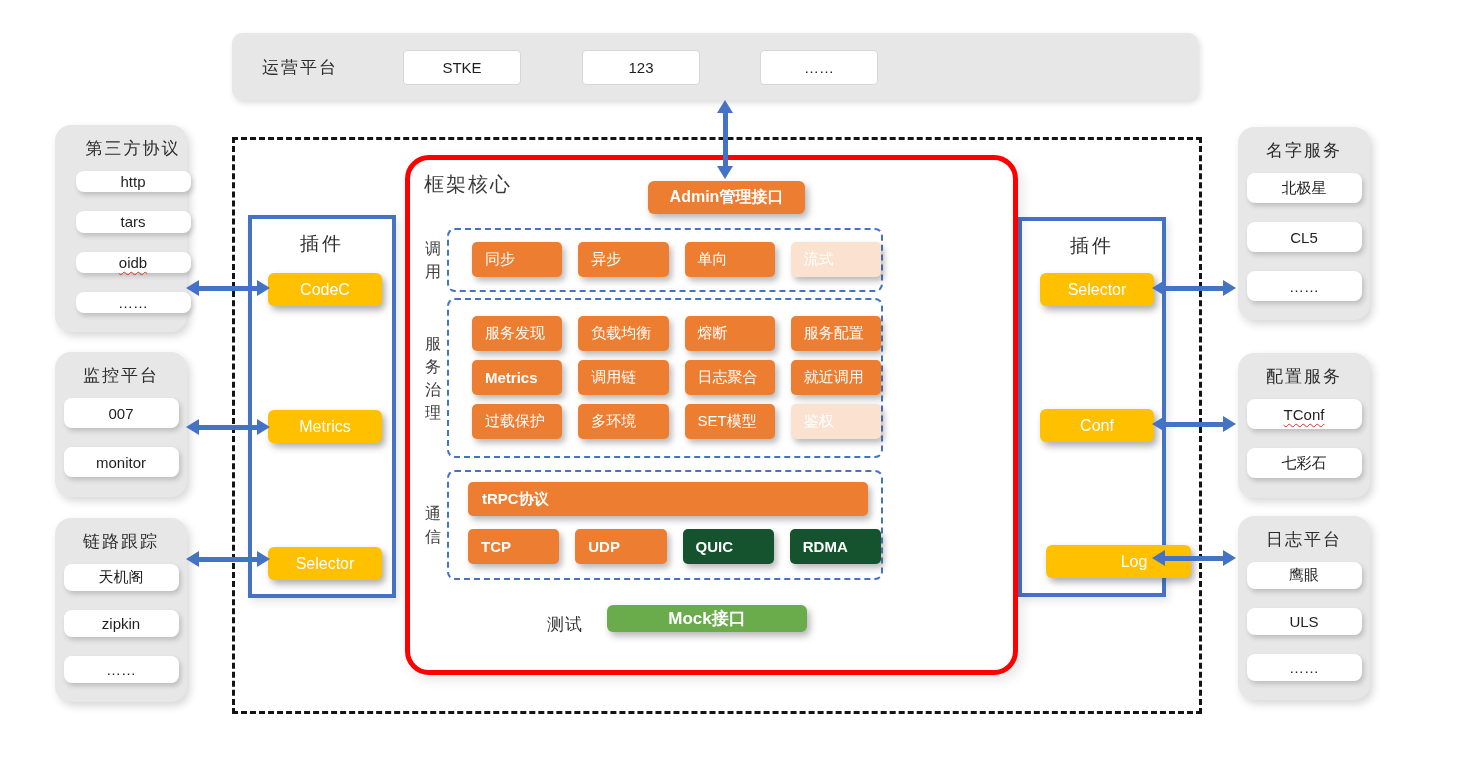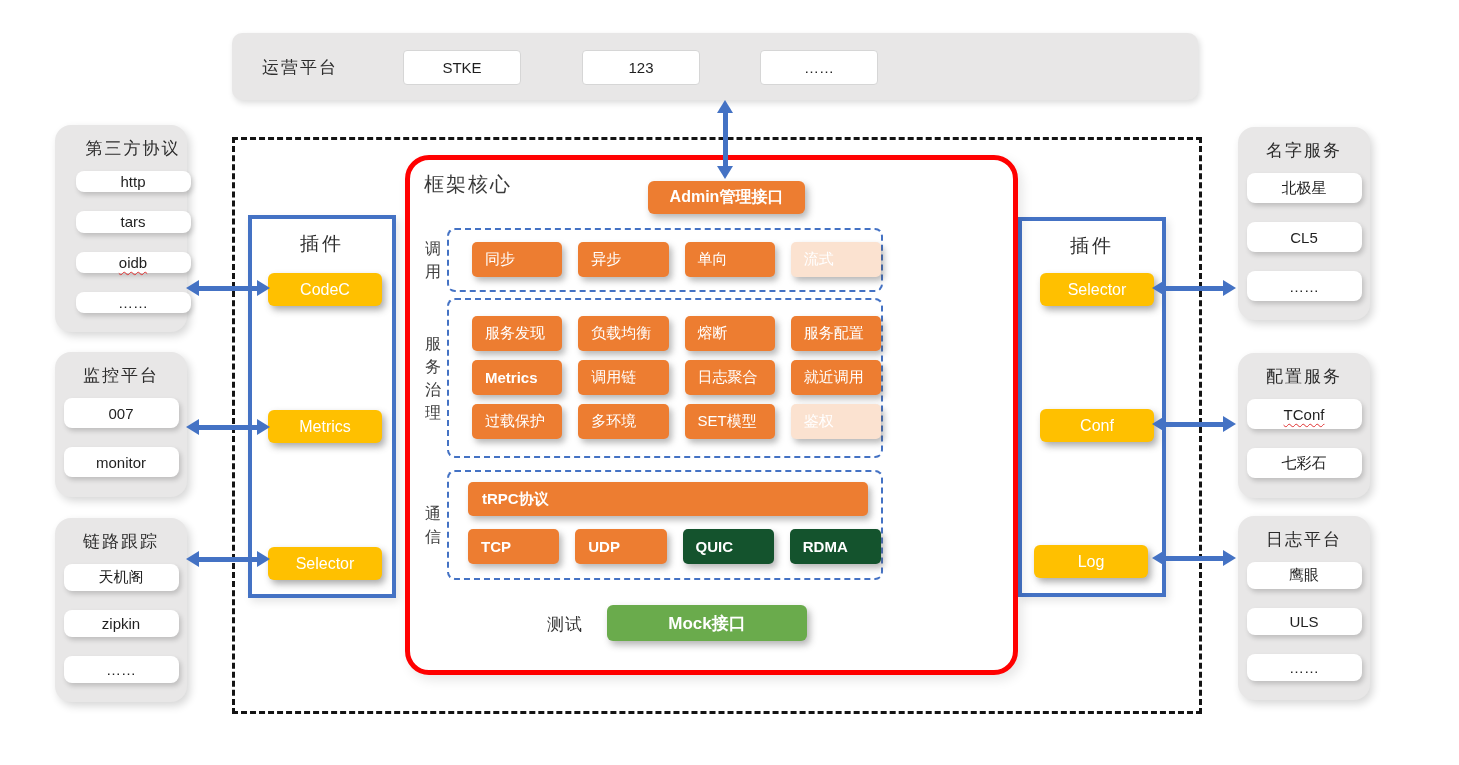--- a/index.html
+++ b/index.html
@@ -52,21 +52,21 @@
          align-items:center; padding-left:13px; box-sizing:border-box;
          box-shadow:3px 4px 6px rgba(80,80,80,.40); }
   .btn.solid { background:#ed7d31; }
   .btn.pale-light { background:#fbe2d0; }
   .btn.pale-mid { background:#14532d; }
   .btn.bold { font-weight:bold; }
   .proto-bar { margin:10px 0 0 19px; width:400px; height:34px; background:#ed7d31; border-radius:5px;
                color:#fff; font-size:15px; font-weight:bold; display:flex; align-items:center;
                padding-left:14px; box-sizing:border-box; box-shadow:3px 4px 6px rgba(80,80,80,.40); }
   .test-label { position:absolute; left:137px; top:453px; font-size:17px; color:#333; letter-spacing:1px; }
-  .mock-btn { position:absolute; left:197px; top:445px; width:200px; height:36px; background:#6aab4c;
+  .mock-btn { position:absolute; left:197px; top:445px; width:200px; height:27px; background:#6aab4c;
               border-radius:6px; color:#fff; font-size:17px; font-weight:600; display:flex;
               align-items:center; justify-content:center; box-shadow:3px 4px 7px rgba(70,70,70,.4); }
 
   
   .arrow-h { position:absolute; height:5px; background:#4472c4; z-index:6; }
   .arrow-h::before { content:""; position:absolute; left:-12px; top:-6px; width:0; height:0;
                      border-top:8px solid transparent; border-bottom:8px solid transparent;
                      border-right:13px solid #4472c4; }
   .arrow-h::after  { content:""; position:absolute; right:-12px; top:-6px; width:0; height:0;
                      border-top:8px solid transparent; border-bottom:8px solid transparent;
@@ -167,21 +167,21 @@
     </div>
 
     <div class="test-label">测试</div>
     <div class="mock-btn">Mock接口</div>
   </div>
 
   <div class="plugin" style="left:1018px;top:217px;height:380px;">
     <div class="plugin-title">插件</div>
     <div class="plugin-btn" style="left:18px;top:52px;">Selector</div>
     <div class="plugin-btn" style="left:18px;top:188px;">Conf</div>
-    <div class="plugin-btn" style="left:12px;top:324px;">Log</div>
+    <div class="plugin-btn" style="left:24px;top:324px;padding-left:31px;">Log</div>
   </div>
 
   <div class="group" style="left:1238px;top:127px;width:132px;height:193px;">
     <div class="group-title">名字服务</div>
     <div class="group-item">北极星</div>
     <div class="group-item">CL5</div>
     <div class="group-item">……</div>
   </div>
   <div class="group" style="left:1238px;top:353px;width:132px;height:145px;">
     <div class="group-title">配置服务</div>

